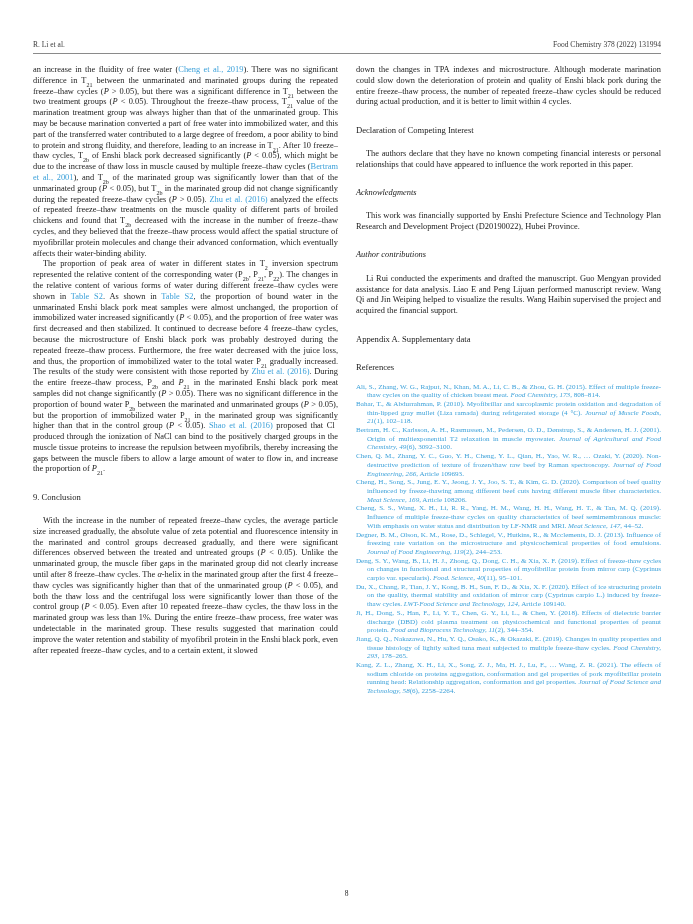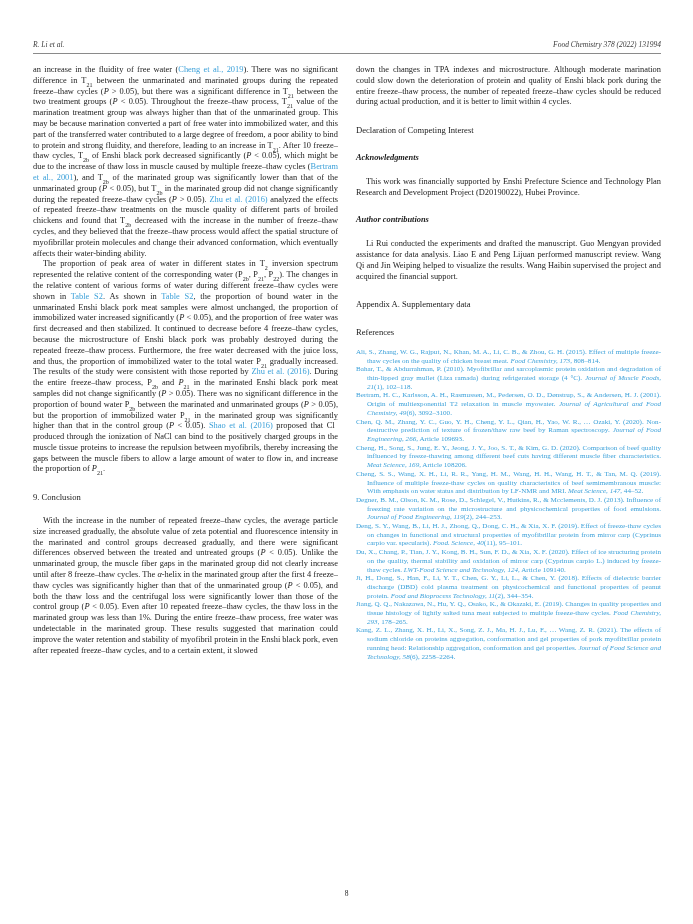--- a/index.html
+++ b/index.html
@@ -5,34 +5,34 @@
   * { margin:0; padding:0; box-sizing:border-box; }
   html, body { background:#ffffff; }
   body {
     width:693px; height:924px; position:relative; overflow:hidden;
     font-family:"Liberation Serif", serif; color:#1b1b1b;
     -webkit-font-smoothing:antialiased;
   }
   .page { padding:40px 32px 0 33px; height:100%; position:relative; }
   .page-header {
     display:flex; justify-content:space-between; align-items:flex-start;
-    font-size:7.5px; font-style:italic; color:#3a3a3a;
+    font-size:7.5px; color:#3a3a3a;
   }
   .header-rule { border:0; border-top:1px solid #8a8a8a; margin-top:4px; margin-bottom:11px; }
   .columns { display:flex; gap:18px; }
   .col { width:305px; font-size:8.4px; line-height:10.8px; text-align:justify; }
   p.body-p { margin:0; }
   p.indent { text-indent:10px; }
   .cite { color:var(--link, #3ba0d9); }
   .it { font-style:italic; }
   sub, sup { font-size:0.72em; line-height:0; position:relative; }
   sub { bottom:-0.22em; }
   sup { top:-0.35em; }
   h2.sec { font-size:8.6px; font-weight:normal; text-align:left; margin:17px 0 13px 0; }
-  h3.italic-sec { font-size:8.4px; font-weight:bold; font-style:italic; text-align:left; margin:17px 0 13px 0; }
+  h3.italic-sec { font-size:8.4px; font-weight:normal; font-style:italic; text-align:left; margin:17px 0 13px 0; }
   h2.refs-head { margin-bottom:10px; }
   .refs { color:var(--link, #3ba0d9); font-size:7.1px; line-height:8.7px; text-align:justify; }
   .ref { padding-left:11px; text-indent:-11px; margin:0; }
   .page-footer {
     position:absolute; bottom:26px; left:0; width:100%;
     text-align:center; font-size:7.5px; color:#1b1b1b;
   }
 </style>
 </head>
 <body>
@@ -51,20 +51,21 @@
       <p class="body-p"><span>an increase in the fluidity of free water (</span><span class="cite">Cheng et al., 2019</span><span>). There was no significant difference in T</span><sub>21</sub><span> between the unmarinated and marinated groups during the repeated freeze–thaw cycles (</span><span class="it">P</span><span> &gt; 0.05), but there was a significant difference in T</span><sub>21</sub><span> between the two treatment groups (</span><span class="it">P</span><span> &lt; 0.05). Throughout the freeze–thaw process, T</span><sub>21</sub><span> value of the marination treatment group was always higher than that of the unmarinated group. This may be because marination converted a part of free water into immobilized water, and this part of the transferred water contributed to a large degree of freedom, a poor ability to bind to protein and strong fluidity, and therefore, leading to an increase in T</span><sub>21</sub><span>. After 10 freeze–thaw cycles, T</span><sub>2b</sub><span> of Enshi black pork decreased significantly (</span><span class="it">P</span><span> &lt; 0.05), which might be due to the increase of thaw loss in muscle caused by multiple freeze–thaw cycles (</span><span class="cite">Bertram et al., 2001</span><span>), and T</span><sub>2b</sub><span> of the marinated group was significantly lower than that of the unmarinated group (</span><span class="it">P</span><span> &lt; 0.05), but T</span><sub>2b</sub><span> in the marinated group did not change significantly during the repeated freeze–thaw cycles (</span><span class="it">P</span><span> &gt; 0.05). </span><span class="cite">Zhu et al. (2016)</span><span> analyzed the effects of repeated freeze–thaw treatments on the muscle quality of different parts of broiled chickens and found that T</span><sub>2b</sub><span> decreased with the increase in the number of freeze–thaw cycles, and they believed that the freeze–thaw process would affect the spatial structure of myofibrillar protein molecules and change their advanced conformation, which eventually affects their water-binding ability.</span></p>
       <p class="body-p indent"><span>The proportion of peak area of water in different states in T</span><sub>2</sub><span> inversion spectrum represented the relative content of the corresponding water (P</span><sub>2b</sub><span>, P</span><sub>21</sub><span>, P</span><sub>22</sub><span>). The changes in the relative content of various forms of water during different freeze–thaw cycles were shown in </span><span class="cite">Table S2</span><span>. As shown in </span><span class="cite">Table S2</span><span>, the proportion of bound water in the unmarinated Enshi black pork meat samples were almost unchanged, the proportion of immobilized water increased significantly (</span><span class="it">P</span><span> &lt; 0.05), and the proportion of free water was first decreased and then stabilized. It continued to decrease before 4 freeze–thaw cycles, because the microstructure of Enshi black pork was probably destroyed during the repeated freeze–thaw process. Furthermore, the free water decreased with the juice loss, and thus, the proportion of immobilized water to the total water P</span><sub>21</sub><span> gradually increased. The results of the study were consistent with those reported by </span><span class="cite">Zhu et al. (2016)</span><span>. During the entire freeze–thaw process, P</span><sub>2b</sub><span> and </span><span class="it">P</span><sub>21</sub><span> in the marinated Enshi black pork meat samples did not change significantly (</span><span class="it">P</span><span> &gt; 0.05). There was no significant difference in the proportion of bound water P</span><sub>2b</sub><span> between the marinated and unmarinated groups (</span><span class="it">P</span><span> &gt; 0.05), but the proportion of immobilized water P</span><sub>21</sub><span> in the marinated group was significantly higher than that in the control group (</span><span class="it">P</span><span> &lt; 0.05). </span><span class="cite">Shao et al. (2016)</span><span> proposed that Cl</span><sup>−</sup><span> produced through the ionization of NaCl can bind to the positively charged groups in the muscle tissue proteins to increase the repulsion between myofibrils, thereby increasing the gaps between the muscle fibers to allow a large amount of water to flow in, and increase the proportion of </span><span class="it">P</span><sub>21</sub><span>.</span></p>
       <h2 class="sec">9. Conclusion</h2>
       <p class="body-p indent"><span>With the increase in the number of repeated freeze–thaw cycles, the average particle size increased gradually, the absolute value of zeta potential and fluorescence intensity in the marinated and control groups decreased gradually, and there were significant differences observed between the treated and untreated groups (</span><span class="it">P</span><span> &lt; 0.05). Unlike the unmarinated group, the muscle fiber gaps in the marinated group did not clearly increase until after 8 freeze–thaw cycles. The </span><span class="it">α</span><span>-helix in the marinated group after the first 4 freeze–thaw cycles was significantly higher than that of the unmarinated group (</span><span class="it">P</span><span> &lt; 0.05), and both the thaw loss and the centrifugal loss were significantly lower than those of the control group (</span><span class="it">P</span><span> &lt; 0.05). Even after 10 repeated freeze–thaw cycles, the thaw loss in the marinated group was less than 1%. During the entire freeze–thaw process, free water was undetectable in the marinated group. These results suggested that marination could improve the water retention and stability of myofibril protein in the Enshi black pork, even after repeated freeze–thaw cycles, and to a certain extent, it slowed</span></p>
     </div>
 
     <div class="col">
       <p class="body-p"><span>down the changes in TPA indexes and microstructure. Although moderate marination could slow down the deterioration of protein and quality of Enshi black pork during the entire freeze–thaw process, the number of repeated freeze–thaw cycles should be reduced during actual production, and it is better to limit within 4 cycles.</span></p>
 
       <h2 class="sec">Declaration of Competing Interest</h2>
+      <p class="body-p indent">The authors declare that they have no known competing financial interests or personal relationships that could have appeared to influence the work reported in this paper.</p>
 
       <h3 class="italic-sec">Acknowledgments</h3>
       <p class="body-p indent">This work was financially supported by Enshi Prefecture Science and Technology Plan Research and Development Project (D20190022), Hubei Province.</p>
 
       <h3 class="italic-sec">Author contributions</h3>
       <p class="body-p indent">Li Rui conducted the experiments and drafted the manuscript. Guo Mengyan provided assistance for data analysis. Liao E and Peng Lijuan performed manuscript review. Wang Qi and Jin Weiping helped to visualize the results. Wang Haibin supervised the project and acquired the financial support.</p>
 
       <h2 class="sec">Appendix A.  Supplementary data</h2>
 
       <h2 class="sec refs-head">References</h2>

